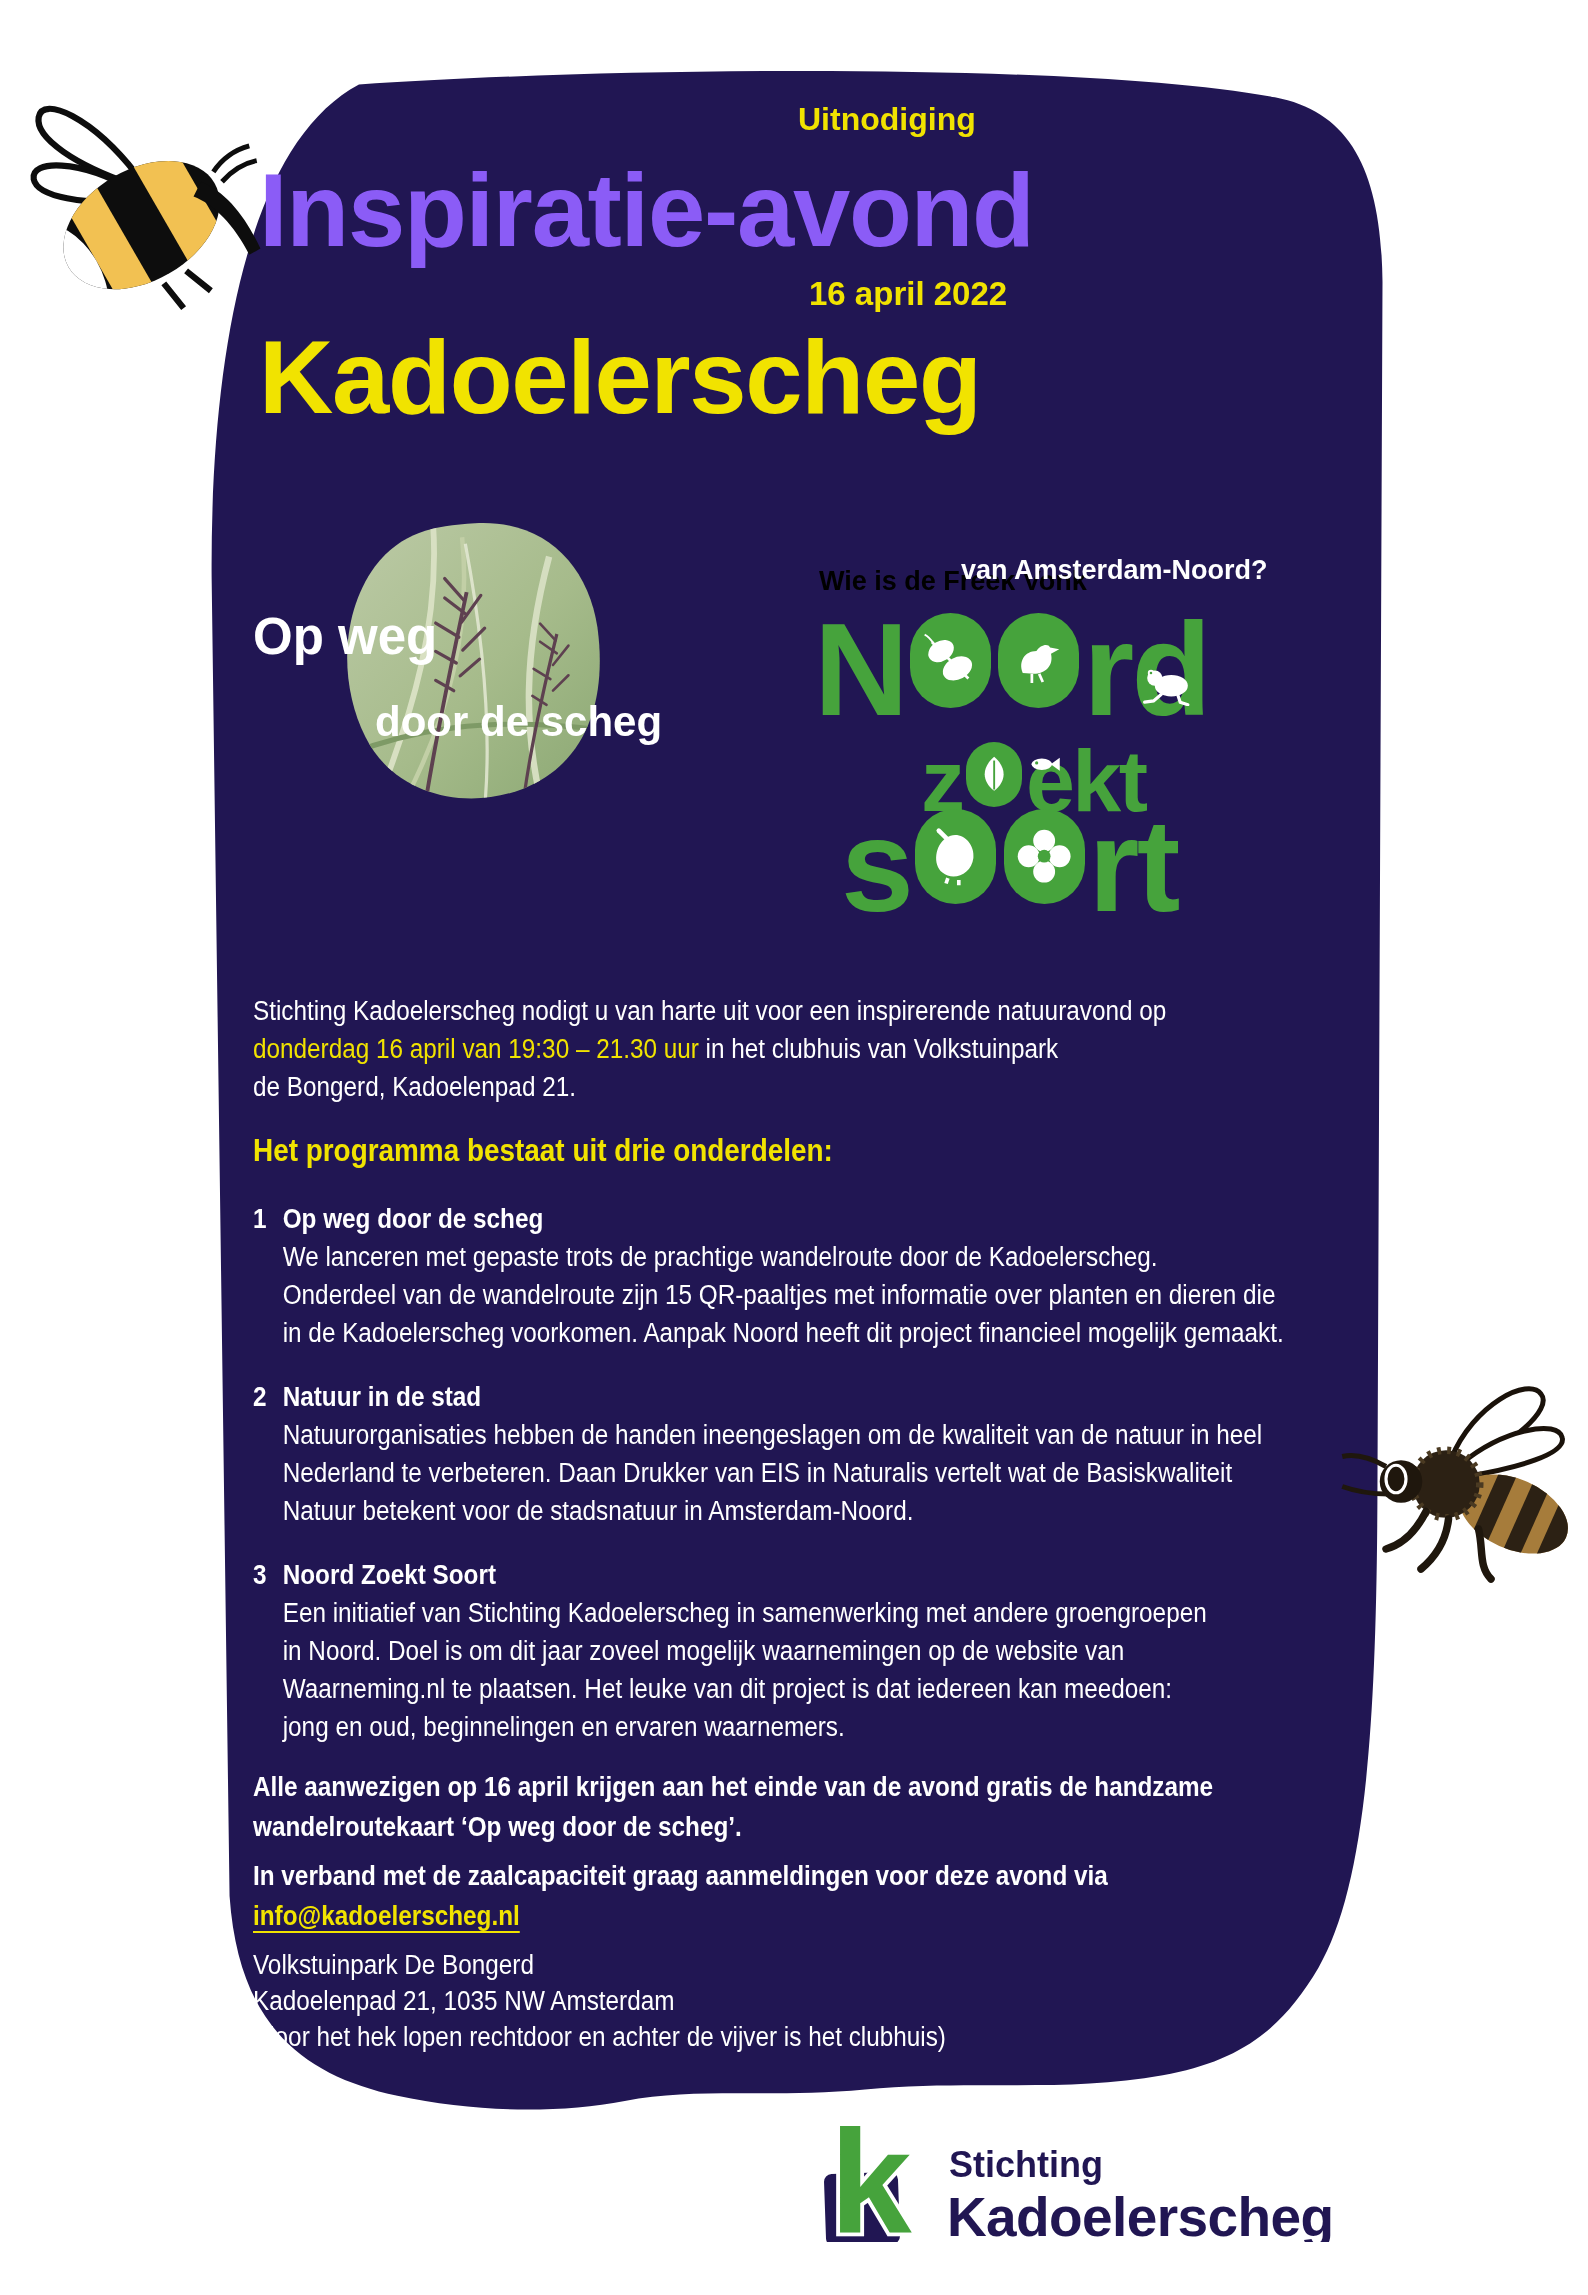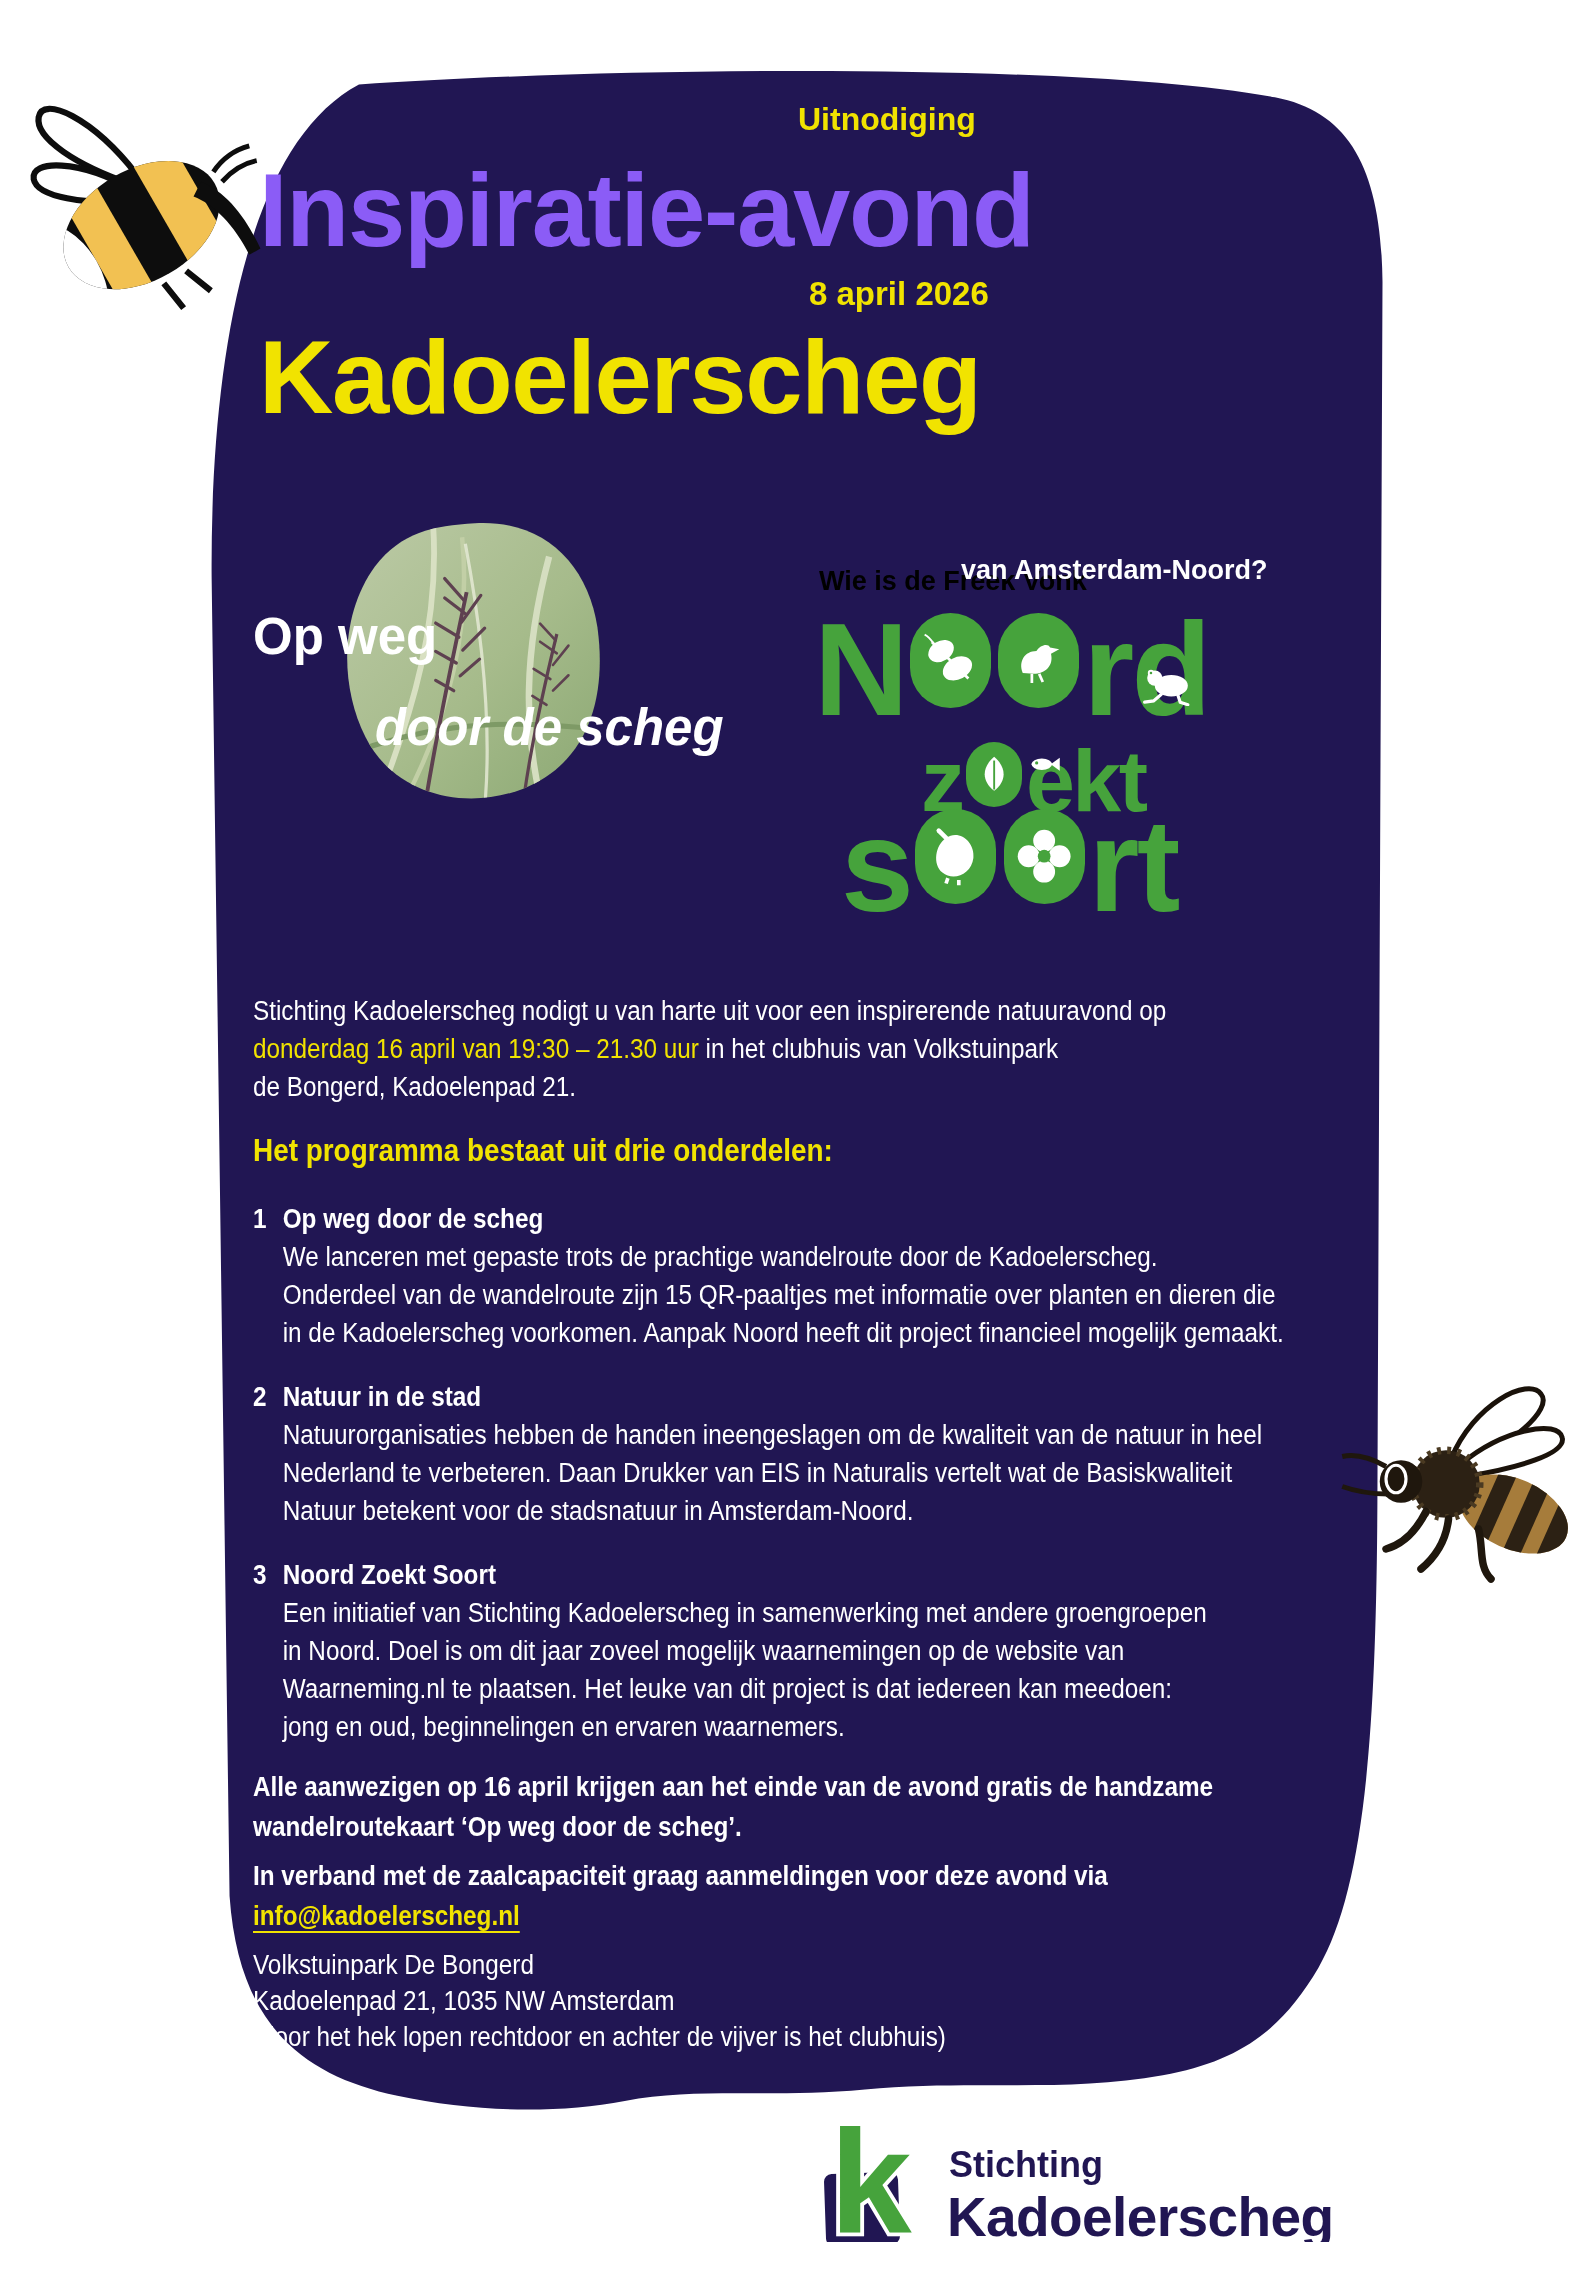--- a/index.html
+++ b/index.html
@@ -16,21 +16,21 @@
 
   
   .kicker { left:798px; top:101px; font-size:32px; font-weight:bold; color:#f1e300; }
   .title1 { left:259px;  top:152px; font-size:103px; font-weight:bold; color:#8b5cf6; letter-spacing:-1.3px; }
   .evdate { left:809px; top:275px; font-size:33px; font-weight:bold; color:#f1e300; }
   .title2 { left:259px;  top:319px; font-size:103px; font-weight:bold; color:#f1e300; letter-spacing:-1.3px; }
 
   
   .photo-blob { left:330px; top:518px; width:290px; height:290px; }
   .opweg1 { left:253px; top:607px;  font-size:51px; font-weight:bold; color:#ffffff; }
-  .opweg2 { left:375px; top:698px; font-size:51px; font-weight:bold; color:#ffffff;font-style:italic; }
+  .opweg2 { left:375px; top:698px; font-size:42px; font-weight:bold; color:#ffffff; }
   .walk-caption { left:381px; top:826px; font-size:27.5px; font-weight:bold; color:#ffffff;
                   line-height:1.45; white-space:pre-line; }
 
   
   .teaser1 { left:819px; top:523px; font-size:27px; font-weight:bold; color:#000000;margin-top:43px; }
   .teaser2 { left:961px; top:555px; font-size:27px; font-weight:bold; color:#ffffff; }
 
   
   .nzs-line { position:absolute; display:flex; align-items:flex-end; color:#46a33c;
               font-weight:bold; line-height:1; letter-spacing:-2.6px; }
@@ -110,21 +110,21 @@
       </g>
     </g>
     <path d="M148 70 C 168 78 184 98 196 124 L 187 129 C 175 105 158 88 142 82 Z" fill="#0d0d0d"></path>
     <path d="M158 62 C 166 50 176 44 187 41" fill="none" stroke="#0d0d0d" stroke-width="4"></path>
     <path d="M165 70 C 174 60 183 55 193 53" fill="none" stroke="#0d0d0d" stroke-width="4"></path>
     <path d="M118 152 l16 20 M136 142 l20 16" stroke="#0d0d0d" stroke-width="5" fill="none"></path>
   </svg>
 
   <div class="abs kicker">Uitnodiging</div>
   <div class="abs title1">Inspiratie-avond</div>
-  <div class="abs evdate">8 april 2026</div>
+  <div class="abs evdate">16 april 2022</div>
   <div class="abs title2">Kadoelerscheg</div>
 
   <svg class="abs photo-blob" viewBox="0 0 450 450" aria-hidden="true">
     <defs>
       <linearGradient id="ph" x1="0" y1="0" x2="1" y2="1">
         <stop offset="0" stop-color="#bccaa6"></stop>
           <stop offset="0.55" stop-color="#a6bb8b"></stop>
           <stop offset="1" stop-color="#8ba873"></stop>
       </linearGradient>
       <clipPath id="phclip">

